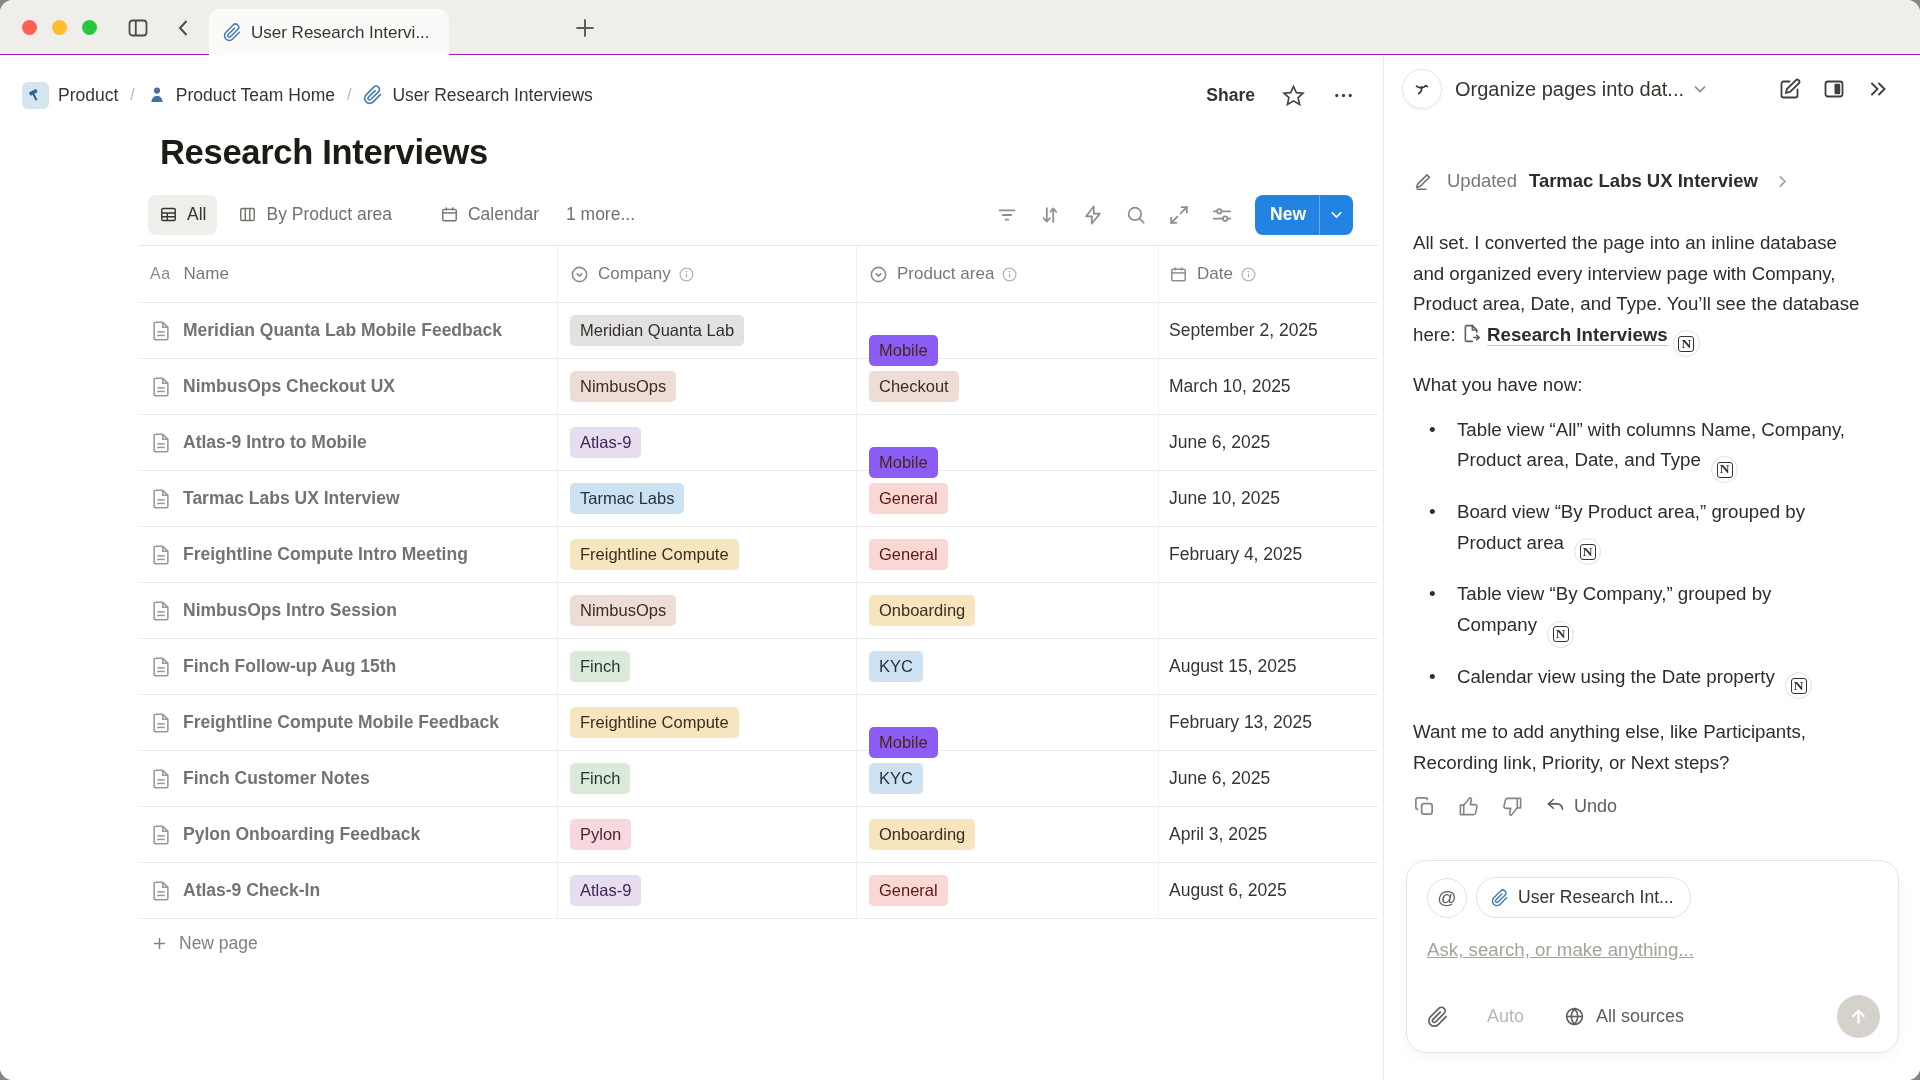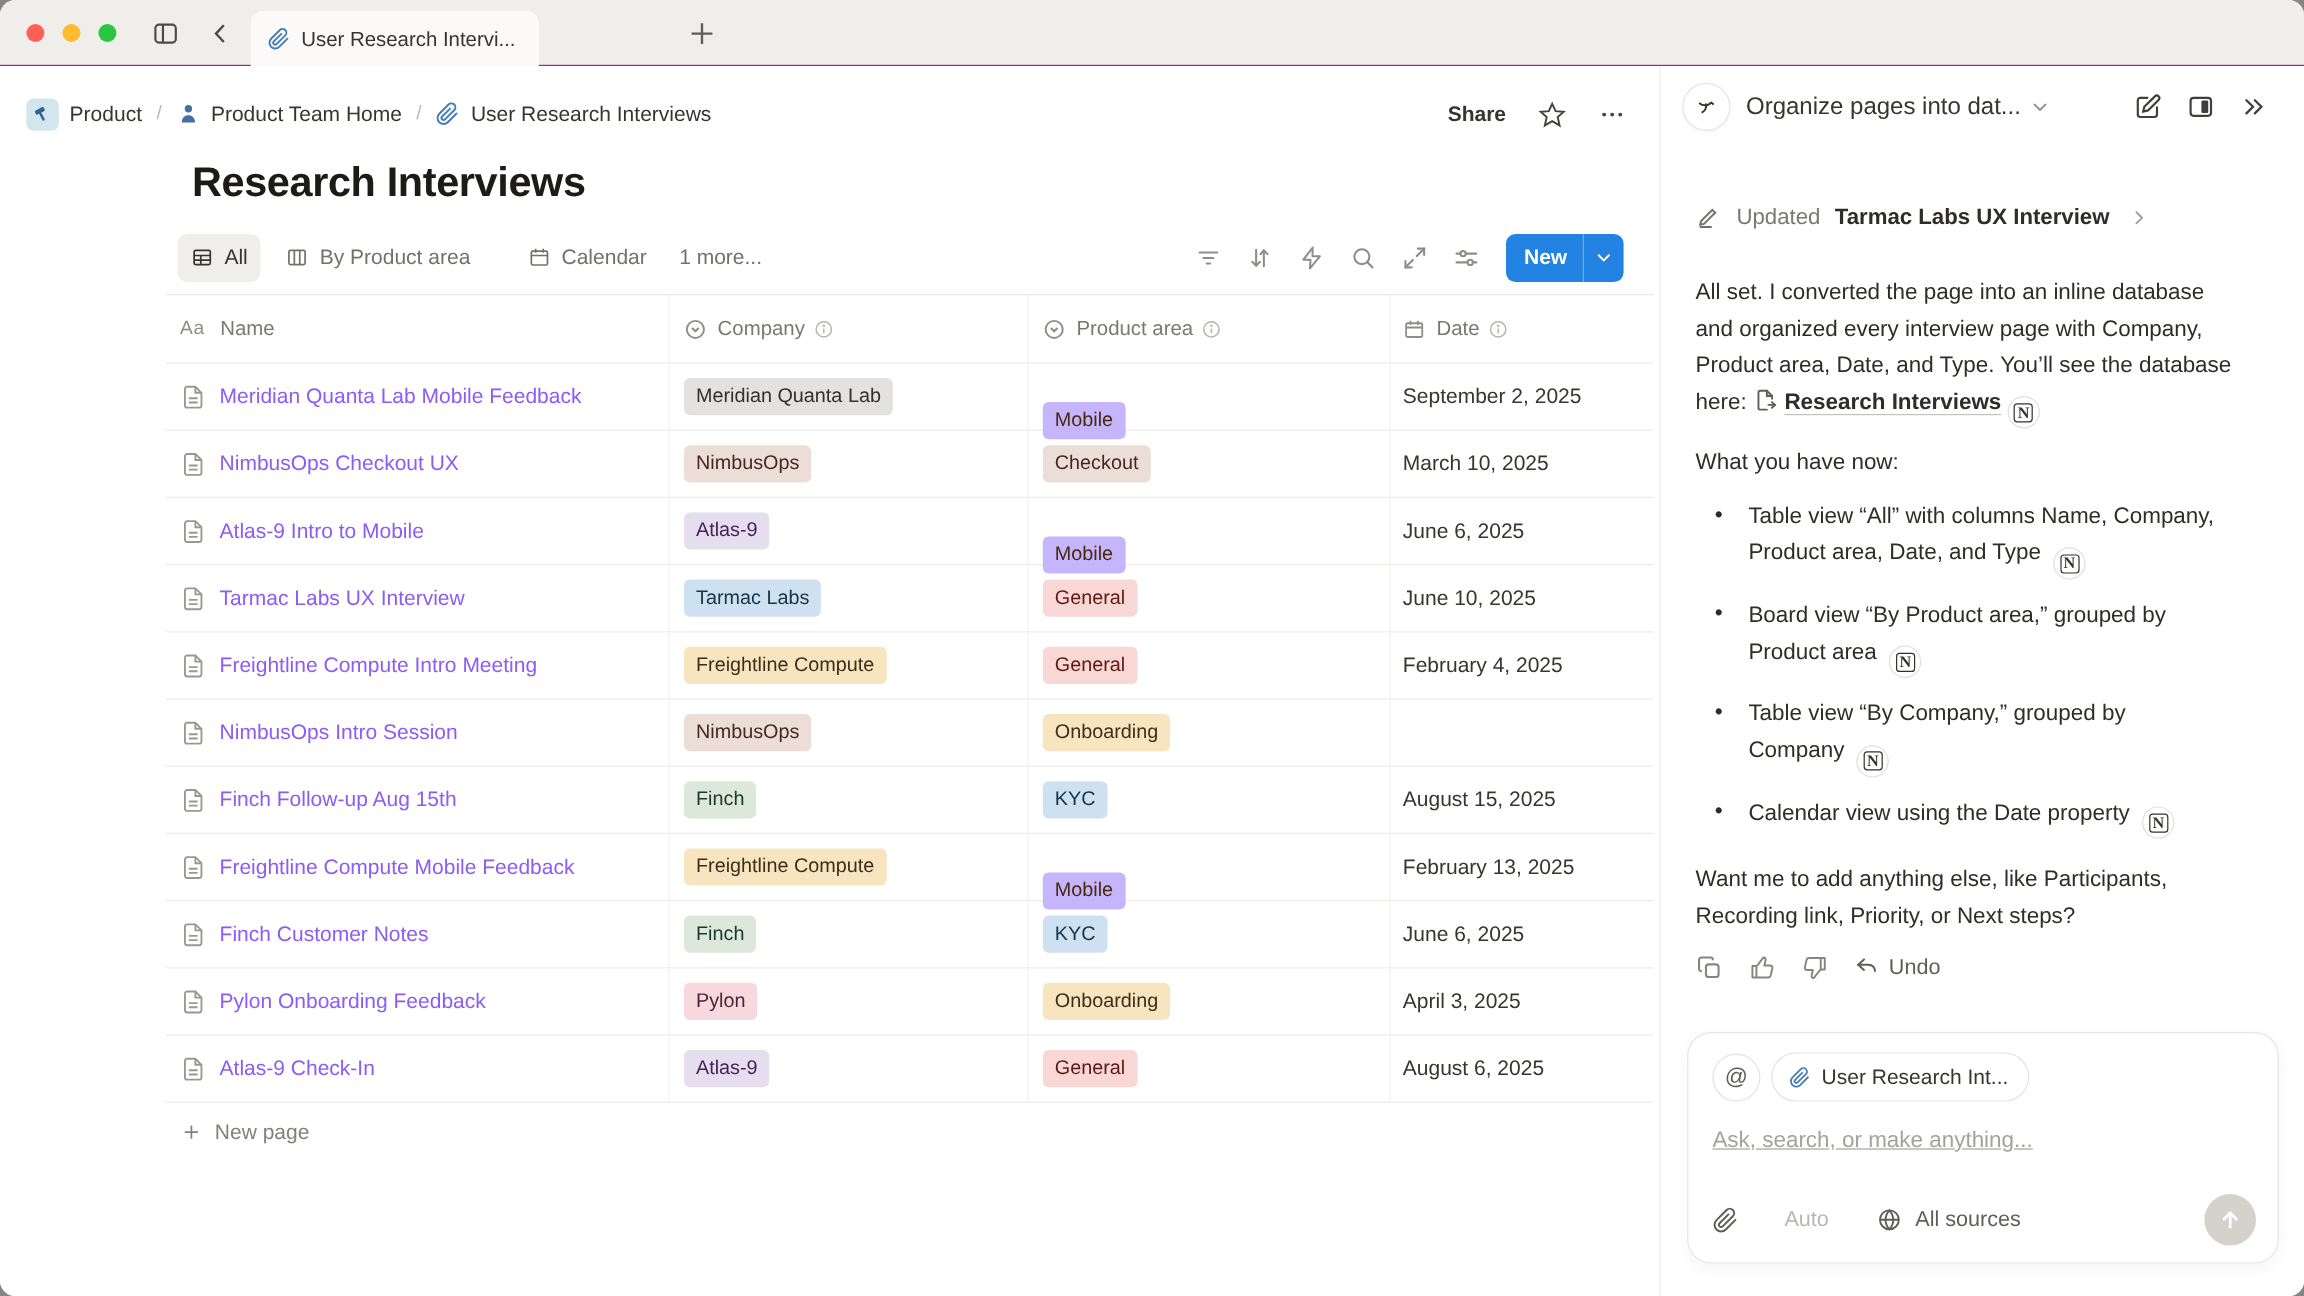--- a/index.html
+++ b/index.html
@@ -57,27 +57,27 @@
   .c-name { width:420px; padding-left:12px; display:flex; align-items:center; gap:11px; overflow:hidden; height:100%; border-right:1px solid #F1F0ED; }
   .c-comp { width:299px; padding-left:12px; border-right:1px solid #F1F0ED; height:100%; display:flex; align-items:center; }
   .c-area { width:302px; padding-left:12px; border-right:1px solid #F1F0ED; height:100%; display:flex; align-items:center; }
   .c-date { width:219px; padding-left:10px; height:100%; display:flex; align-items:center; }
   .th .hic { width:19px; height:19px; color:#8F8D89; flex:none; }
   .th .hic svg{ width:100%; height:100%; }
   .aa { font-size:16px; color:#8F8D89; letter-spacing:.5px; flex:none; }
   .infoic { width:17px; height:17px; color:#B8B5B0; margin-left:7px; flex:none; }
   .infoic svg{ width:100%; height:100%; }
   .hlbl { margin-left:2px; }
-  .rowname { font-weight:400; color:#8b5cf6; white-space:nowrap; }
+  .rowname { font-weight:700; color:#737373; white-space:nowrap; }
   .docic { width:22px; height:22px; color:#9B9893; flex:none; }
   .docic svg { width:100%; height:100%; }
   .tag { display:inline-block; max-width:95%; padding:4px 10px; border-radius:5px; font-size:16.5px; line-height:1.45; white-space:nowrap; cursor:pointer; }
   .tag-gray  { background:#E3E2E0; color:#32302C; }
   .tag-brown { background:#ECDED7; color:#442A1E; }
-  .tag-orange{ background:#c4b5fd; color:#49290E;margin-top:40px; }
+  .tag-orange{ background:#8b5cf6; color:#49290E;margin-top:40px; }
   .tag-yellow{ background:#F6E5BE; color:#402C1B; }
   .tag-green { background:#DCE9DA; color:#1C3829; }
   .tag-blue  { background:#CDE1F1; color:#183347; }
   .tag-purple{ background:#E6DDF0; color:#412454; }
   .tag-pink  { background:#F6D8DE; color:#4C2337; }
   .tag-red   { background:#F8D7D5; color:#5D1715; }
   .newpage { display:flex; align-items:center; gap:10px; height:49px; padding-left:12px; color:#82807B; cursor:pointer; }
   .newpage svg { width:19px; height:19px; }
 
   

